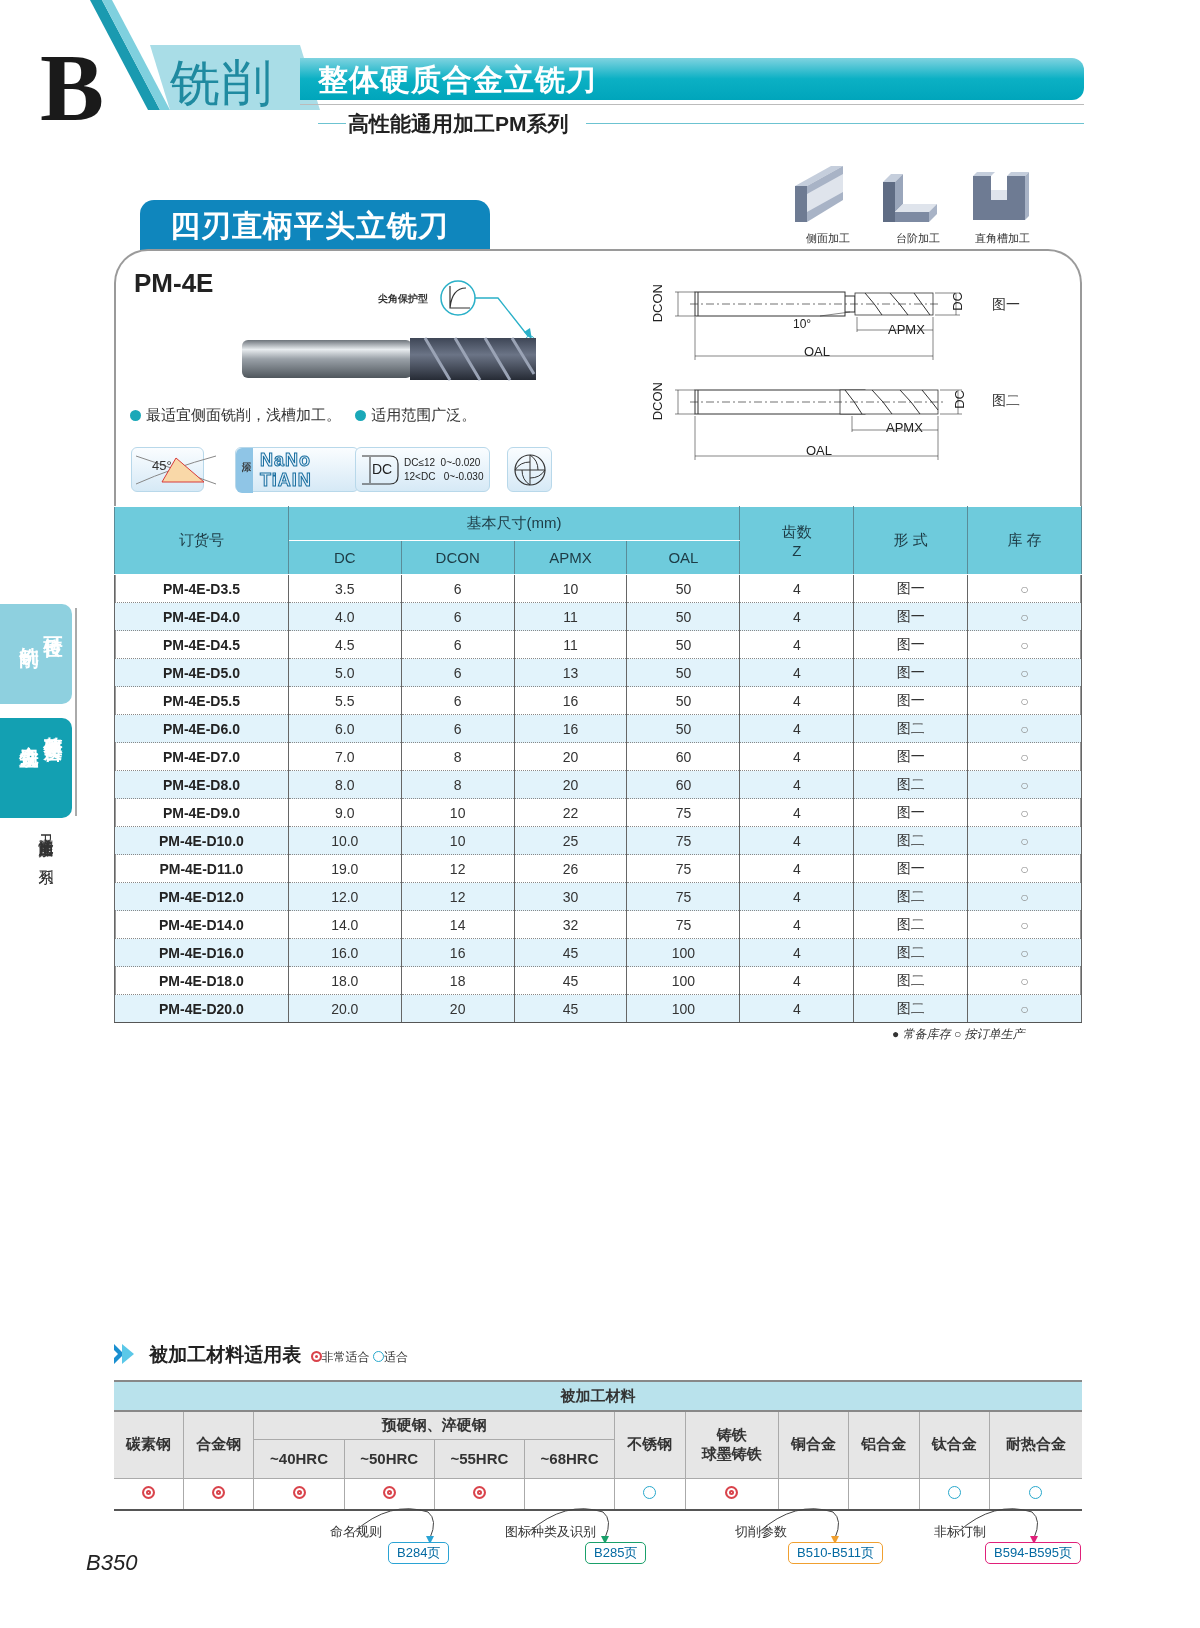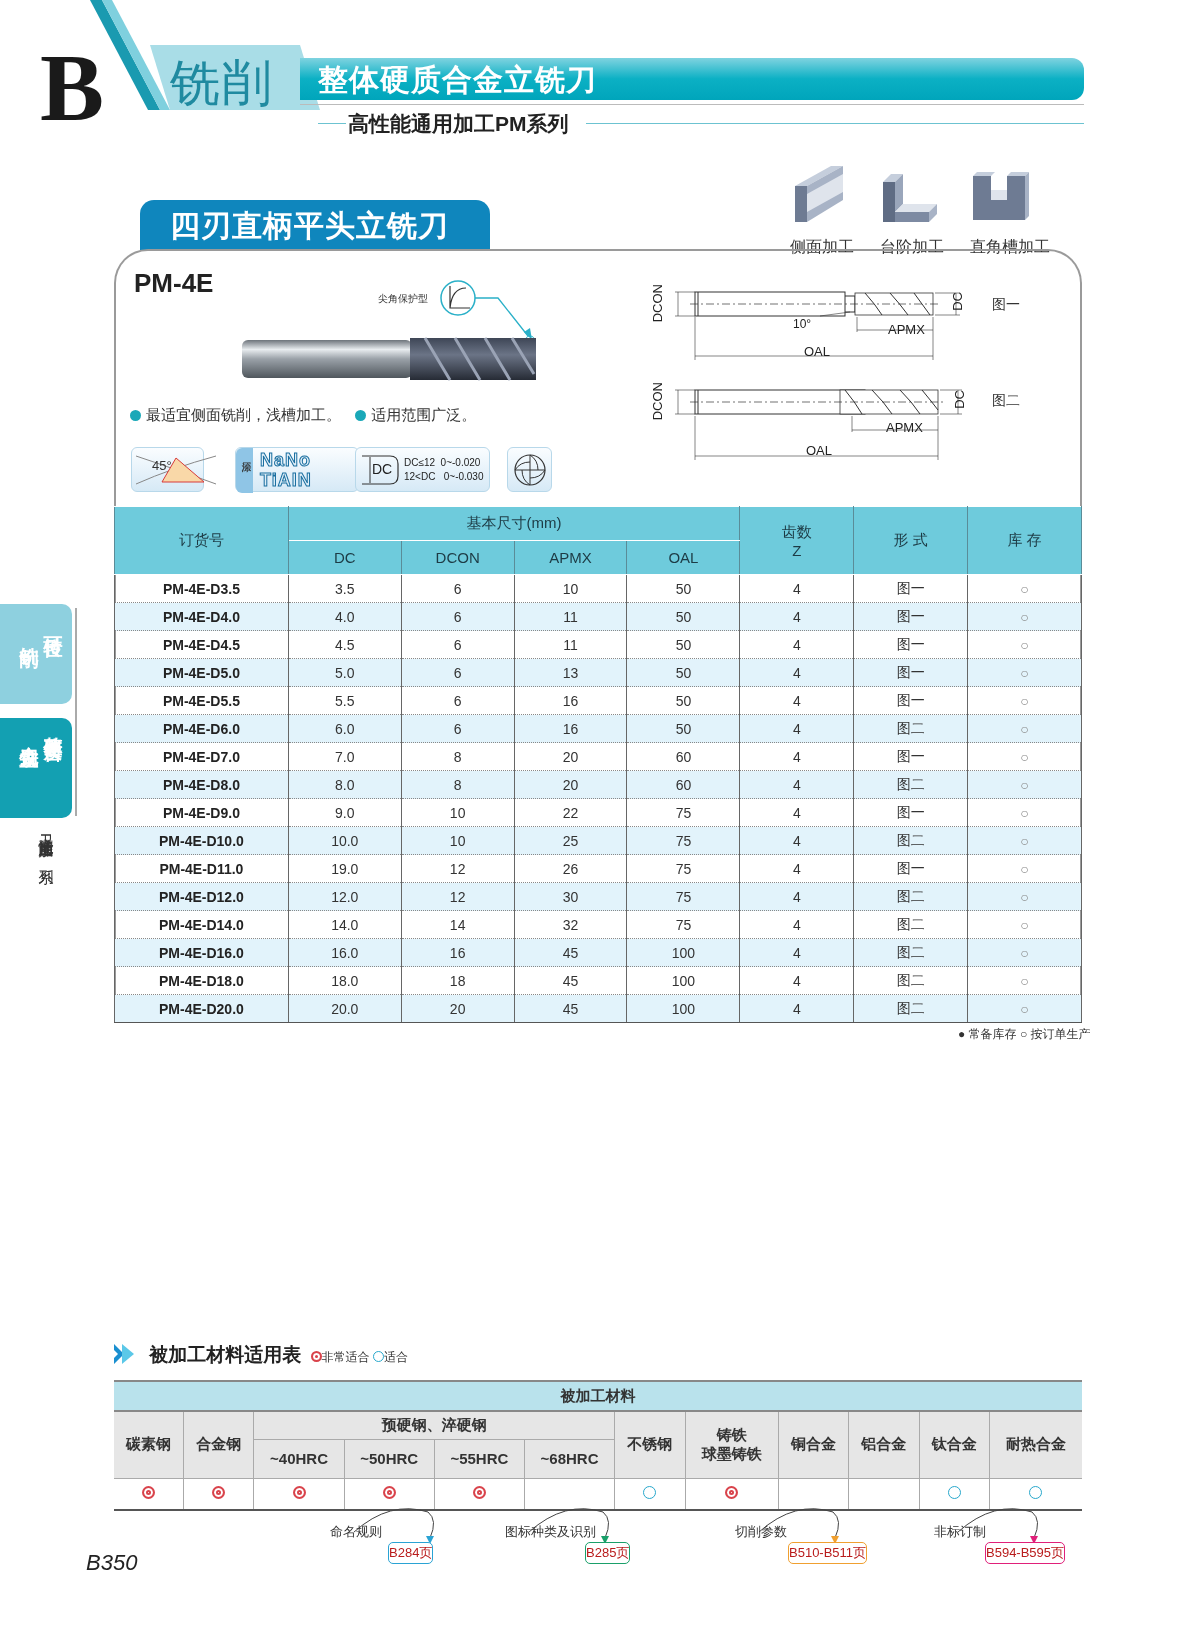--- a/index.html
+++ b/index.html
@@ -14,43 +14,43 @@
   .title-band { left: 300px; top: 58px; width: 784px; height: 42px; border-radius: 0 12px 12px 0; background: linear-gradient(#7fd3e0, #0bb0c4 50%, #00a5bb); }
   .title-text { left: 318px; top: 60px; font-size: 30px; font-weight: bold; color: #fff; letter-spacing: 1px; }
   .title-line1 { left: 300px; top: 104px; width: 784px; height: 1px; background: #bbb; }
   .sub-title { left: 348px; top: 110px; font-size: 21px; font-weight: bold; color: #222; }
   .sub-line-l { left: 318px; top: 123px; width: 28px; height: 1px; background: #6cc3d1; }
   .sub-line-r { left: 586px; top: 123px; width: 498px; height: 1px; background: #6cc3d1; }
 
   
   .app-icon { width: 60px; text-align: center; }
   .app-icon .shape { width: 58px; height: 58px; margin: 0 auto; }
-  .app-icon .lbl { font-size: 16px; color: #333; margin-top: 11px; white-space: nowrap; }
+  .app-icon .lbl { font-size: 11px; color: #333; margin-top: 5px; white-space: nowrap; text-align: right; }
 
   
   .prod-tab { left: 140px; top: 200px; width: 350px; height: 50px; background: #0f86bd; border-radius: 14px 14px 0 0; color: #fff; font-size: 30px; font-weight: bold; padding: 6px 0 0 30px; letter-spacing: 1px; }
   .panel { left: 114px; top: 249px; width: 968px; height: 770px; border: 2px solid #9a9a9a; border-bottom: none; border-radius: 34px 34px 0 0; }
   .model { left: 134px; top: 268px; font-size: 26px; font-weight: bold; color: #222; }
-  .corner-lbl { left: 378px; top: 292px; font-size: 10px; color: #333; }
+  .corner-lbl { left: 378px; top: 292px; font-size: 10px; color: #333; font-weight: bold; }
   .features { left: 130px; top: 406px; font-size: 15px; color: #333; }
   .features .dot { display: inline-block; width: 11px; height: 11px; border-radius: 50%; background: #1aa8b8; margin-right: 5px; vertical-align: -1px; }
   .feat-icon { top: 447px; height: 45px; border-radius: 6px; border: 1px solid #b8d8ea; background: linear-gradient(#fafdff, #d6e9f6); }
   .fig-lbl { font-size: 14px; color: #333; }
   .dim-lbl { font-size: 13px; color: #222; }
 
   
   table.spec { position: absolute; left: 114px; top: 506px; width: 968px; border-collapse: collapse; font-size: 14px; }
   table.spec th { background: #6ecbdc; color: #1d3b45; font-weight: normal; border: 1px solid #fff; border-left-color: #5a8c98; border-right-color: #5a8c98; font-size: 15px; }
   table.spec thead tr:first-child th { height: 34px; }
   table.spec thead tr:nth-child(2) th { height: 34px; }
   table.spec td { text-align: center; height: 28px; border-left: 1px solid #666; border-right: 1px solid #666; border-bottom: 1px dotted #888; color: #333; }
   table.spec tbody tr:nth-child(even) td { background: #e2f3fb; }
   table.spec td.code { font-weight: bold; color: #222; }
   table.spec tbody tr:last-child td { border-bottom: 1px solid #555; }
-  .legend { left: 958px; top: 1026px; font-size: 12px; color: #333; }
+  .legend { left: 892px; top: 1026px; font-size: 12px; color: #333; font-style: italic; }
 
   
   .side-tab1 { left: 0; top: 604px; width: 72px; height: 100px; background: #8ed0df; border-radius: 0 10px 10px 0; }
   .side-tab2 { left: 0; top: 718px; width: 72px; height: 100px; background: #13a0b2; border-radius: 0 10px 10px 0; }
   .vtext { writing-mode: vertical-rl; color: #fff; font-weight: bold; font-size: 19px; letter-spacing: 1px; }
   .side-bar { left: 75px; top: 608px; width: 2px; height: 208px; background: #aaa; }
   .side-series { left: 36px; top: 826px; writing-mode: vertical-rl; font-size: 15px; color: #333; letter-spacing: 1px; }
 
   
   .mat-title { left: 114px; top: 1342px; font-size: 19px; font-weight: bold; color: #222; }
@@ -59,21 +59,21 @@
   table.mat th { font-weight: bold; color: #333; border: 1px solid #aaa; background: #e6e6e6; }
   table.mat th.top { background: #b9e2ec; height: 30px; border-top: 2px solid #888; border-bottom: 2px solid #888; border-left: none; border-right: none; }
   table.mat td { text-align: center; height: 32px; border-left: 1px solid #aaa; border-right: 1px solid #aaa; border-bottom: 2px solid #555; }
   table.mat tr > *:first-child { border-left: none; }
   table.mat tr > *:last-child { border-right: none; }
   .c-very { display: inline-block; width: 13px; height: 13px; border-radius: 50%; border: 2px solid #d9434b; box-shadow: inset 0 0 0 2px #fff, inset 0 0 0 4px #d9434b; }
   .c-ok { display: inline-block; width: 13px; height: 13px; border-radius: 50%; border: 1.5px solid #28a8cc; }
 
   
   .ref-lbl { font-size: 13px; color: #333; }
-  .ref-box { font-size: 13px; color: #b91c1c; border-radius: 5px; padding: 1px 0; background: #fff; }
+  .ref-box { font-size: 13px; color: #0369a1; border-radius: 5px; padding: 1px 8px; background: #fff; }
   .page-no { left: 86px; top: 1550px; font-size: 22px; font-style: italic; color: #222; }
 </style>
 </head>
 <body>
 
 <svg class="abs diag" viewBox="0 0 220 130">
   <polygon points="0,0 12,0 70,110 58,110" fill="#1a9ab0"></polygon>
   <polygon points="12,0 22,0 80,110 70,110" fill="#7fd0de"></polygon>
 </svg>
 <div class="abs big-b">B</div>

